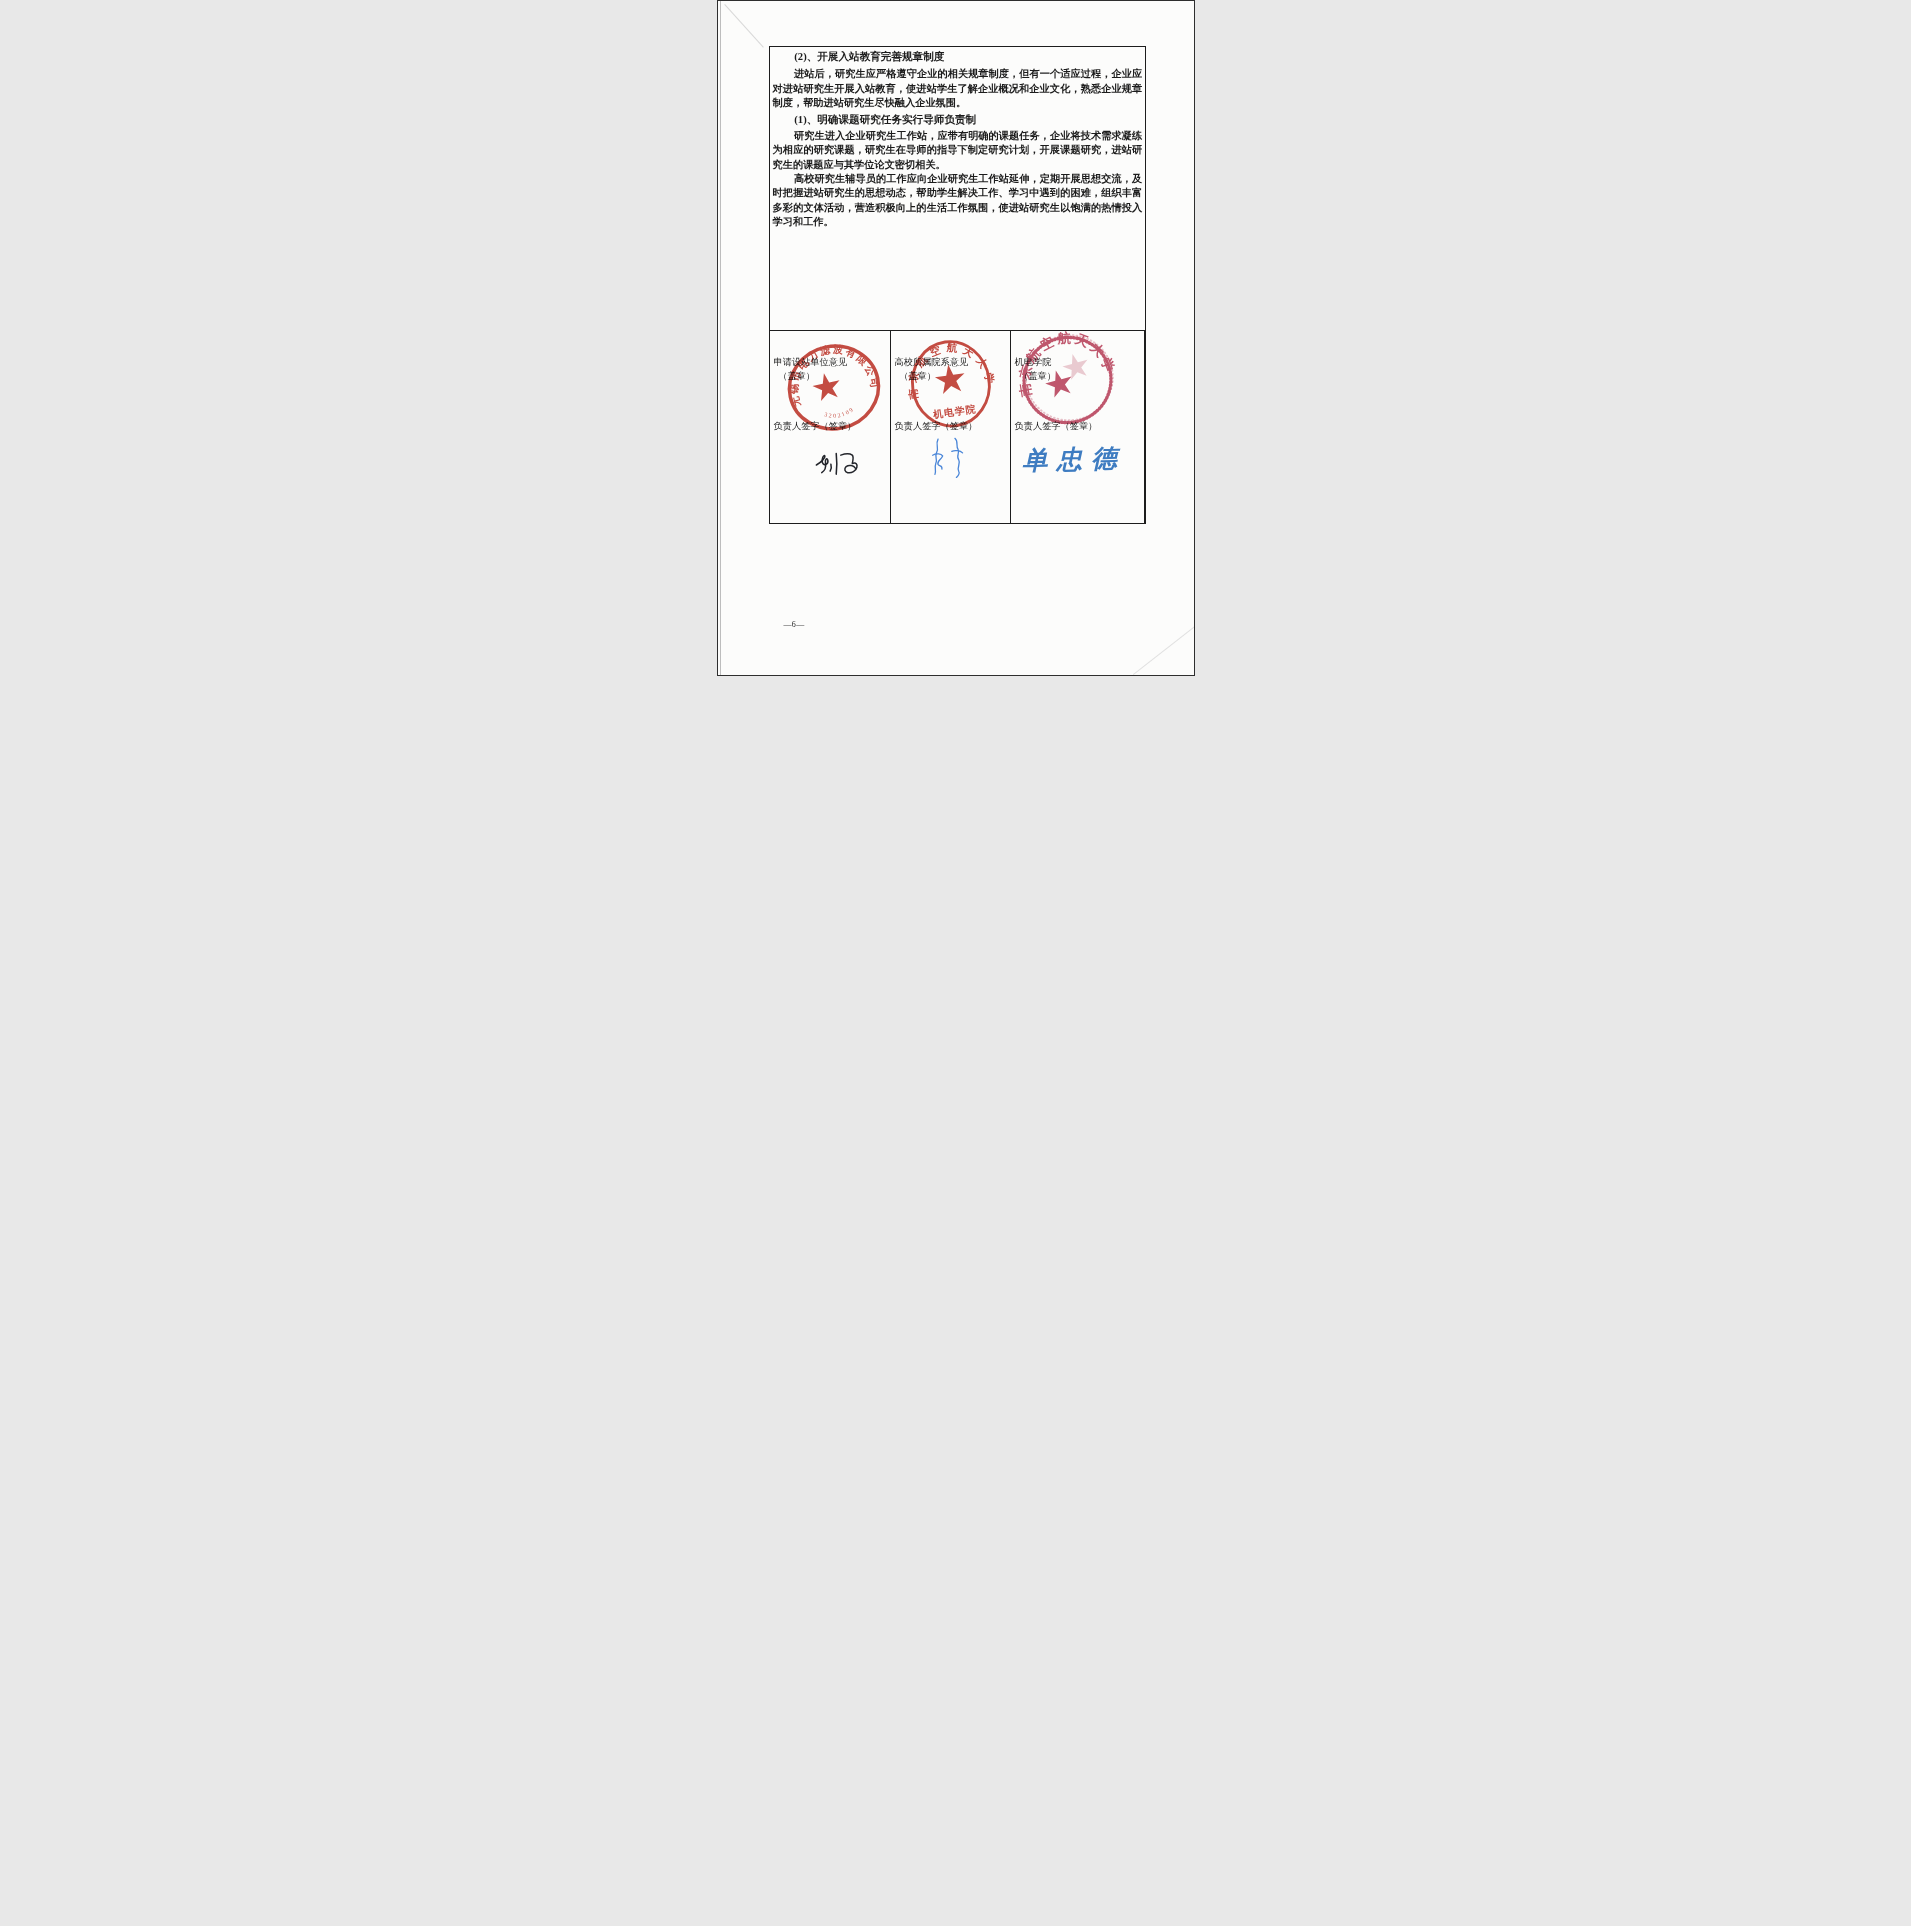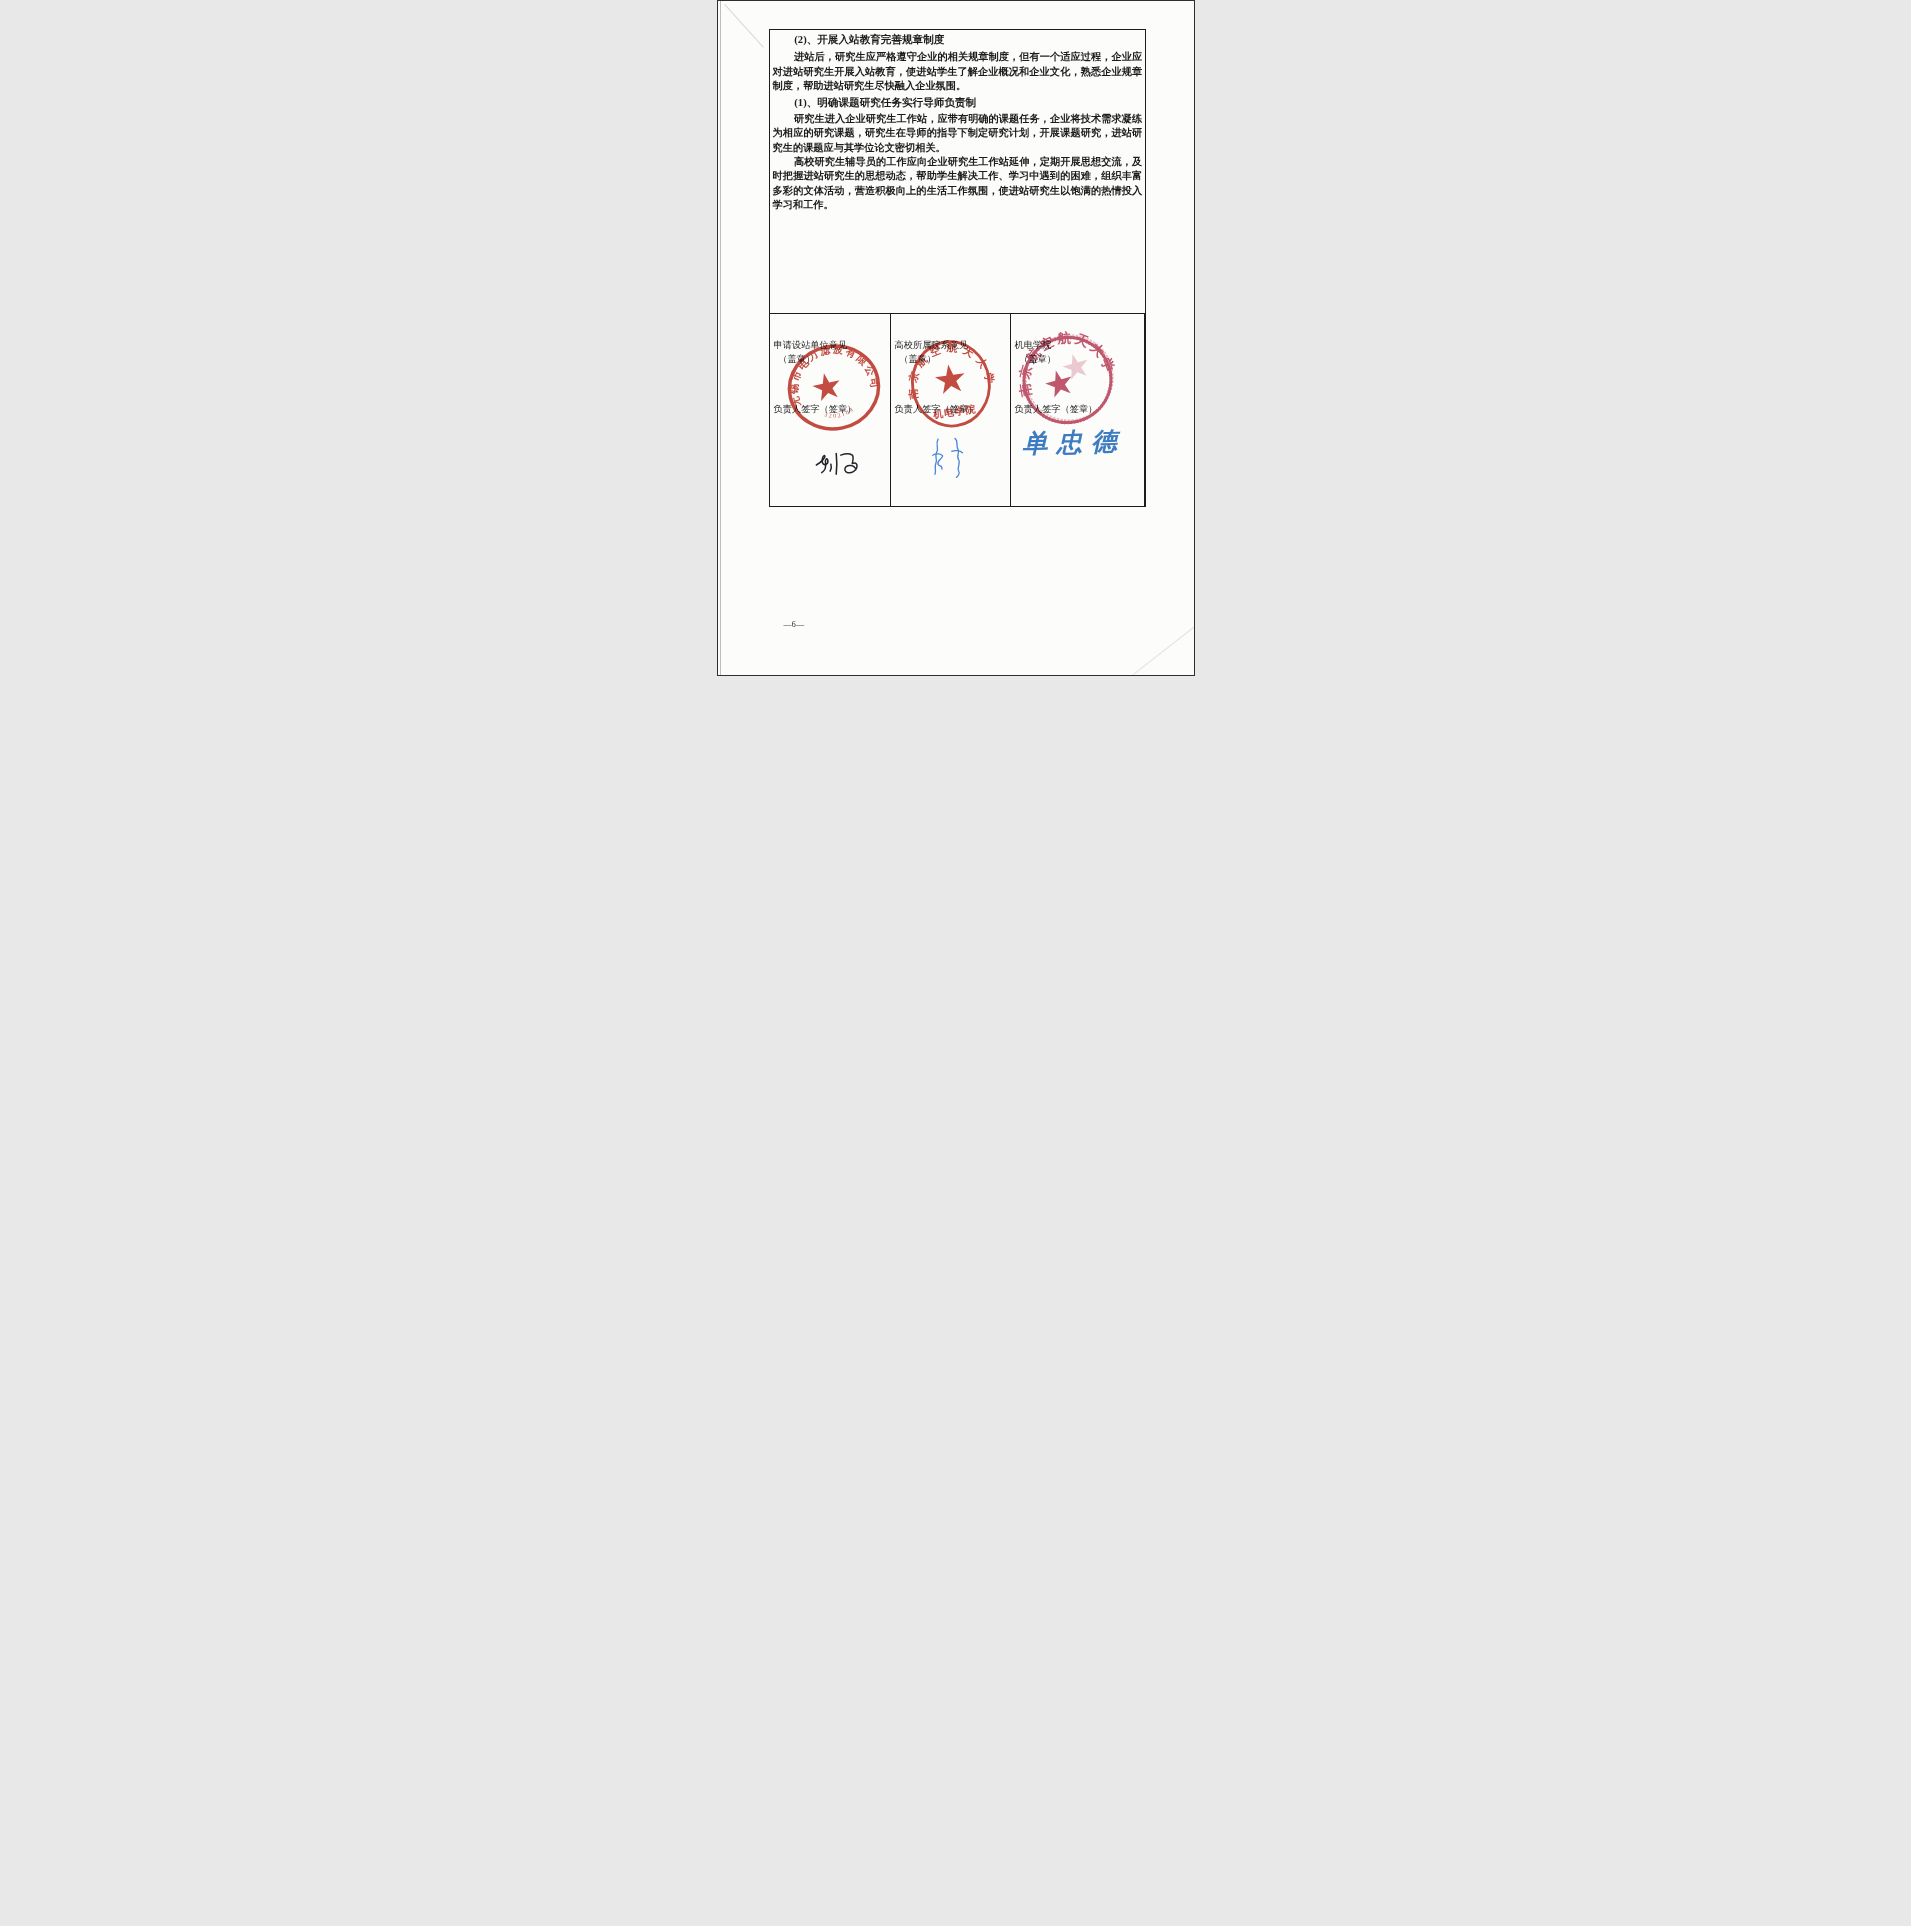--- a/index.html
+++ b/index.html
@@ -13,21 +13,21 @@
     overflow:hidden;
     font-family:"Liberation Serif","DejaVu Serif",serif;
     color:#1c1c1c;
   }
   .scan-edge-left{position:absolute;left:2.3px;top:0;bottom:0;width:0.8px;background:#9b9b9b;opacity:.65;}
   .scan-crease-tl{position:absolute;left:7px;top:3.1px;width:58px;height:0.4px;background:#cfcfcf;transform:rotate(48deg);transform-origin:left top;opacity:.8;}
   .scan-crease-br{position:absolute;right:-15.4px;bottom:27px;width:85px;height:0.4px;background:#d9d9d9;transform:rotate(-38deg);opacity:.8;}
 
   
   .box{
-    position:absolute;left:51px;top:28px;
+    position:absolute;left:51px;top:45px;
     width:375px;height:476px;
     border:0.8px solid #1d1d1d;
   }
   .text-area{
     padding:0.8px 2.3px 0 3.1px;
     font-size:10.2px;
     line-height:14.4px;
     text-align:justify;
     text-justify:inter-character;
   }

